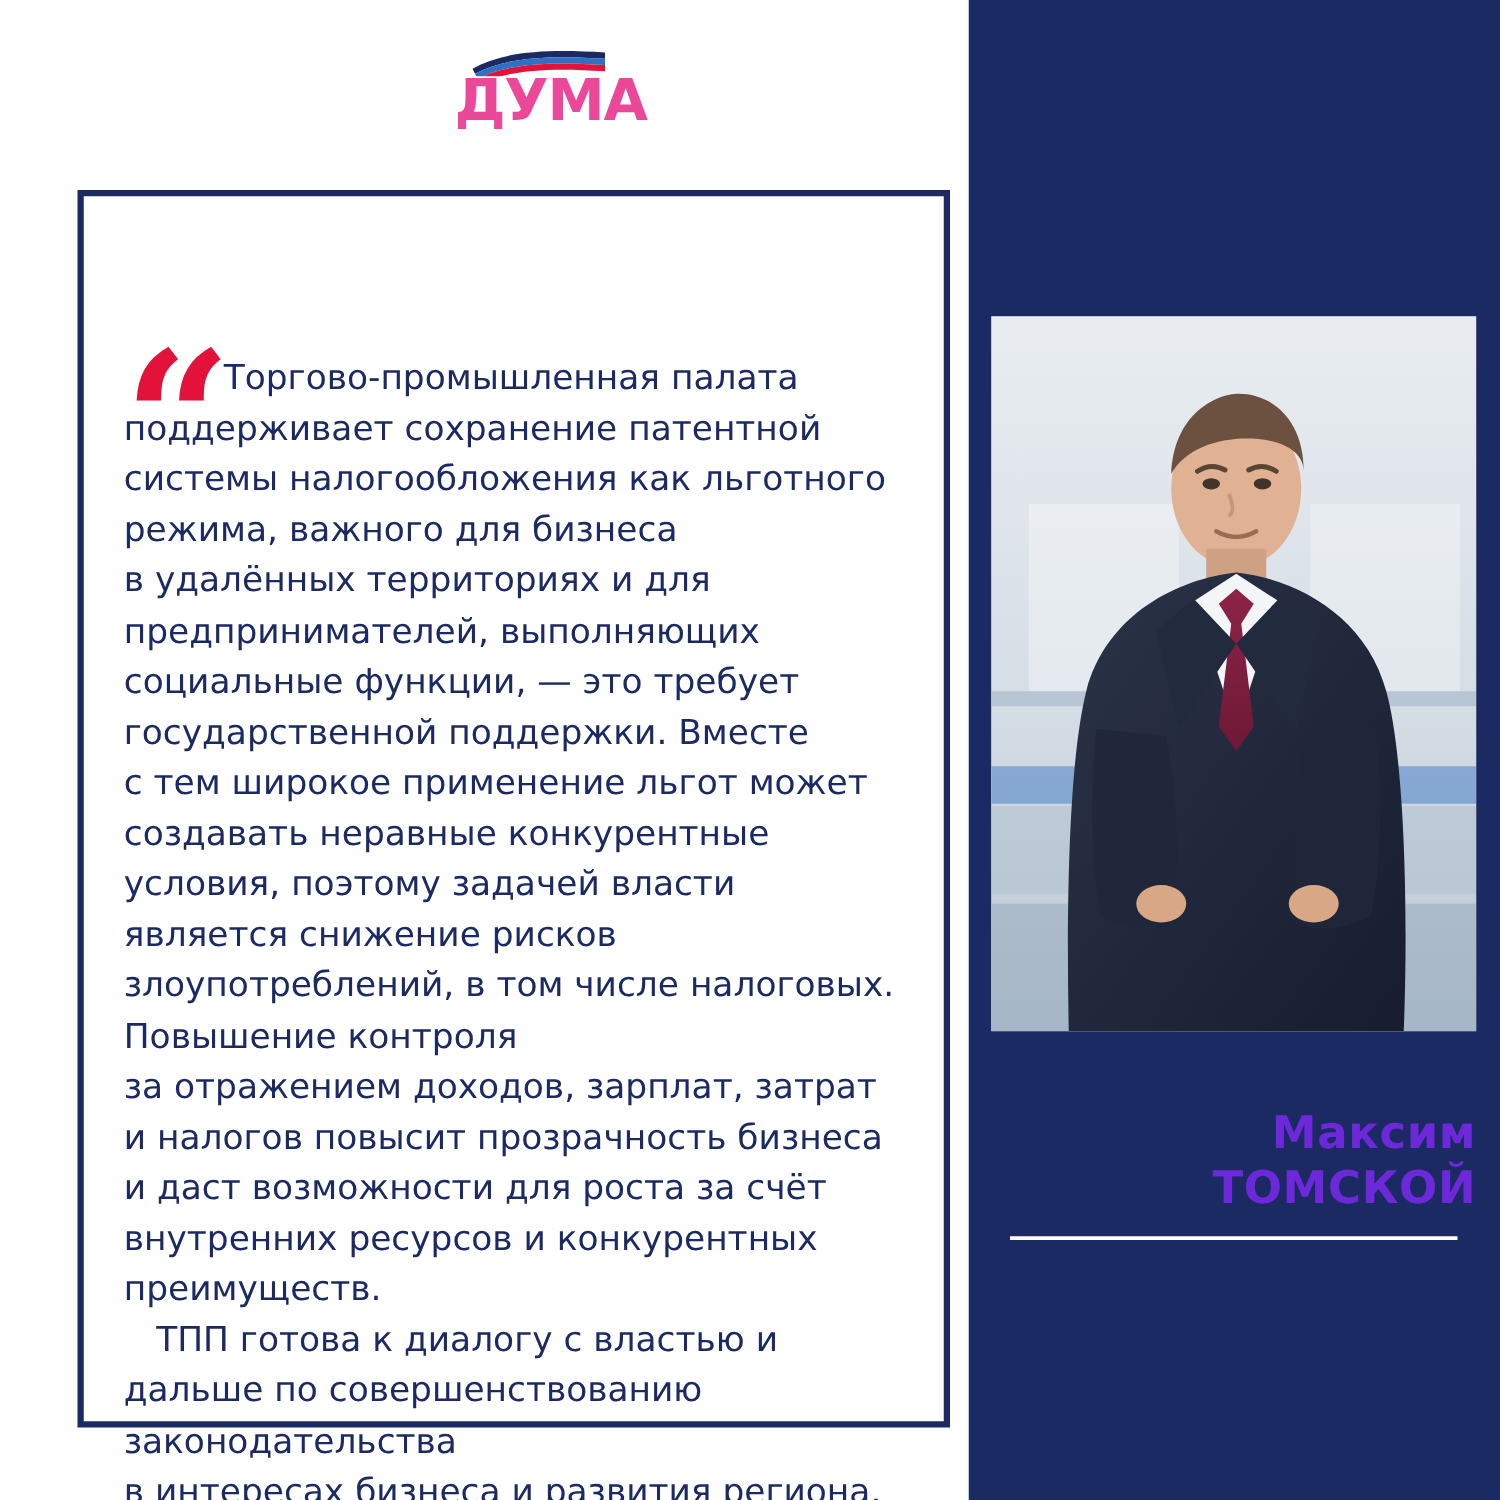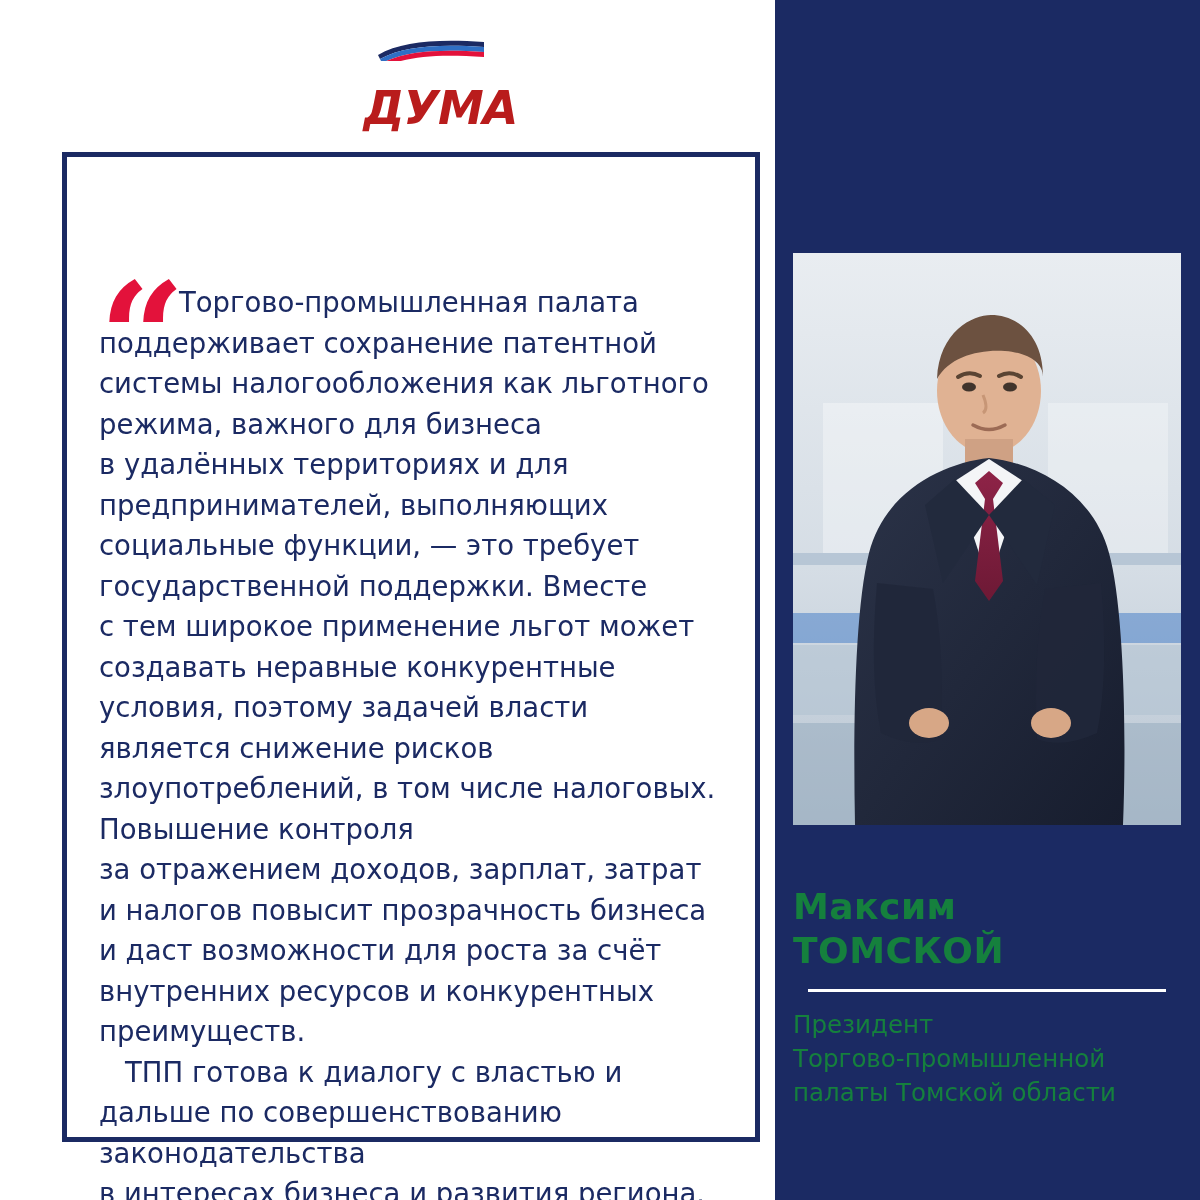--- a/index.html
+++ b/index.html
@@ -65,25 +65,23 @@
     height: 22px;
   }
   .logo-mark .duma {
     position: absolute;
     left: 0;
     top: 18px;
     width: 132px;
     text-align: center;
     font-size: 46px;
     font-weight: 800;
-    font-style: italic;
-    color: #b91c1c;
+    color: #ec4899;
     letter-spacing: -1px;
     line-height: 50px;
-    margin-top: 28px;
   }
   .logo-right {
     font-size: 16.5px;
     font-weight: 700;
     letter-spacing: 0.6px;
     color: #1b2a63;
     text-transform: uppercase;
     padding-left: 6px;
     padding-top: 10px;
   }
@@ -139,22 +137,22 @@
     background: #cfd6dd;
   }
   .portrait svg { display: block; }
 
   
   .name-block {
     position: absolute;
     left: 793px;
     top: 885px;
     width: 388px;
-    text-align: left;
-    color: #15803d;
+    text-align: right;
+    color: #6d28d9;
   }
   .name-first {
     font-size: 36px;
     font-weight: 700;
     line-height: 44px;
     letter-spacing: 0.5px;
   }
   .name-last {
     font-size: 36px;
     font-weight: 700;
@@ -257,18 +255,15 @@
       <path d="M308,330 q8,90 -4,150 q-34,16 -60,6 q-4,-86 8,-150 z" fill="#20273a" opacity="0.9"></path>
       <ellipse cx="136" cy="470" rx="20" ry="15" fill="#d7a786"></ellipse>
       <ellipse cx="258" cy="470" rx="20" ry="15" fill="#d7a786"></ellipse>
     </svg>
   </div>
 
   <div class="name-block">
     <div class="name-first">Максим</div>
     <div class="name-last">ТОМСКОЙ</div>
     <div class="divider"></div>
-    <div class="role">Президент
-Торгово-промышленной
-палаты Томской области</div>
   </div>
 
 </div>
 
 </body></html>

